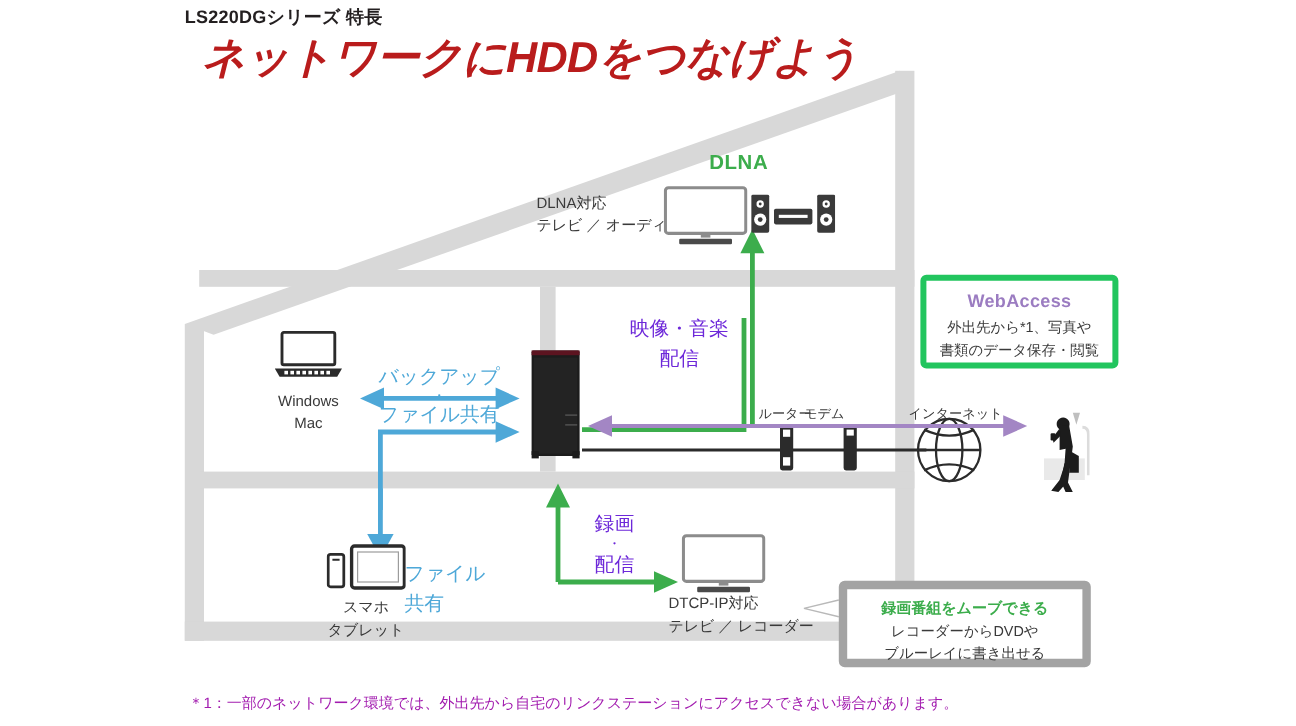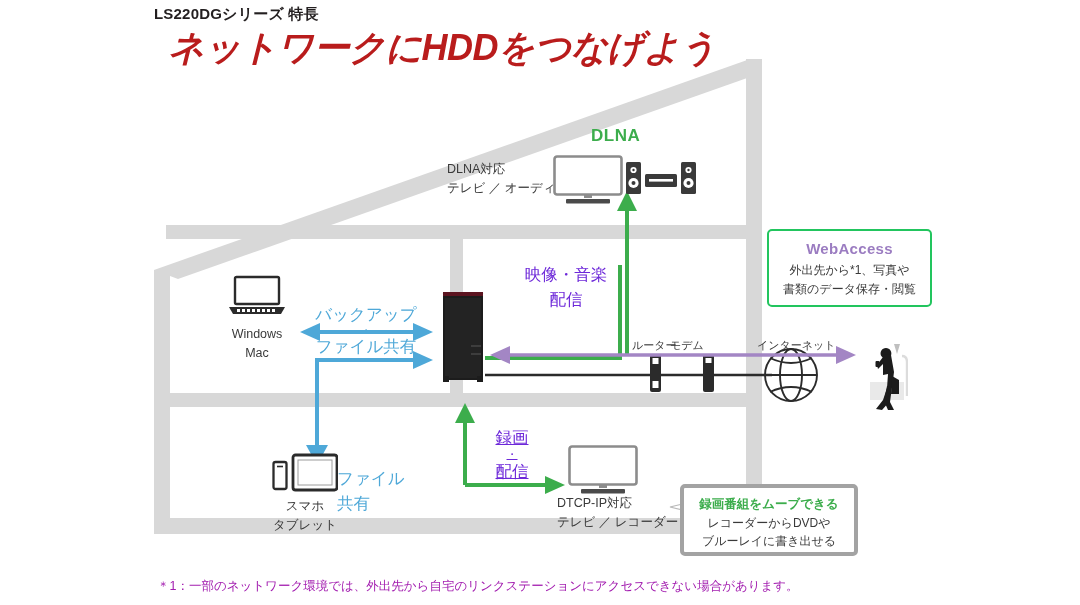--- a/index.html
+++ b/index.html
@@ -51,21 +51,21 @@
 
   
   #nas{left:440px;top:288px;}
 
   
   #movie-label{left:511px;top:262px;text-align:center;}
 
   
   #webaccess-box{
     left:767px;top:229px;width:165px;height:78px;
-    border:2px solid #22c55e;border-radius:5px;background:#ffffff;
+    border:5px solid #22c55e;border-radius:5px;background:#ffffff;
     box-sizing:border-box;text-align:center;padding-top:9px;
   }
   #webaccess-title{font-size:15px;font-weight:bold;color:#9b7cc1;letter-spacing:.3px;line-height:1.25;}
   #webaccess-desc{font-size:12px;line-height:1.6;color:#3a3a3a;margin-top:2px;}
 
   
   #router-label{left:632px;top:337px;font-size:11px;}
   #modem-label{left:670px;top:337px;font-size:11px;}
   #internet-label{left:757px;top:337px;font-size:11px;}
 
@@ -73,22 +73,22 @@
   #fileshare-label{left:337px;top:425px;text-align:left;}
   #mobile-label{left:272px;top:497px;text-align:center;}
 
   
   #record-label{left:483px;top:425px;text-align:center;}
   #tv-bottom{left:568px;top:445px;}
   #dtcp-label{left:557px;top:494px;}
 
   
   #move-box{
-    left:680px;top:484px;width:178px;height:72px;
-    border:4px solid #a3a3a3;border-radius:5px;background:#ffffff;
+    left:699px;top:484px;width:210px;height:72px;
+    border:7px solid #a3a3a3;border-radius:5px;background:#ffffff;
     box-sizing:border-box;text-align:center;padding-top:8px;
   }
   #move-title{font-size:12.5px;font-weight:bold;color:#3cad4c;line-height:1.35;}
   #move-desc{font-size:12px;line-height:1.55;color:#3a3a3a;margin-top:1px;}
 
   
   #footnote{left:157px;top:578px;font-size:12.5px;color:#a21caf;white-space:nowrap;}
 </style>
 </head>
 <body>
@@ -284,21 +284,21 @@
     <rect x="1.5" y="10" width="13" height="27" rx="2" fill="#ffffff" stroke="#2b2b2b" stroke-width="2.3"></rect>
     <line x1="5" y1="14.5" x2="11" y2="14.5" stroke="#2b2b2b" stroke-width="1.6"></line>
     <rect x="21" y="3" width="44" height="35" rx="2.5" fill="#ffffff" stroke="#2b2b2b" stroke-width="2.8"></rect>
     <rect x="26" y="8" width="34" height="25" fill="#ffffff" stroke="#9c9c9c" stroke-width="1"></rect>
   </svg>
   <div class="abs lbl c" id="mobile-label" style="width:66px;">
     <div>スマホ</div>
     <div>タブレット</div>
   </div>
 
-  <div class="abs big green" id="record-label" style="width:58px;text-decoration:underline;">
+  <div class="abs big green" id="record-label" style="width:58px;">
     <div>録画</div>
     <div style="font-size:11px;line-height:.8;">・</div>
     <div>配信</div>
   </div>
 
   <svg class="abs" id="tv-bottom" width="70" height="50" viewBox="0 0 70 50">
     <rect x="1.5" y="1.5" width="67" height="38" rx="2.5" fill="#ffffff" stroke="#8c8c8c" stroke-width="2.6"></rect>
     <rect x="31" y="39" width="8" height="4" fill="#8c8c8c"></rect>
     <rect x="13" y="44" width="44" height="4.5" rx="1" fill="#4a4a4a"></rect>
   </svg>

